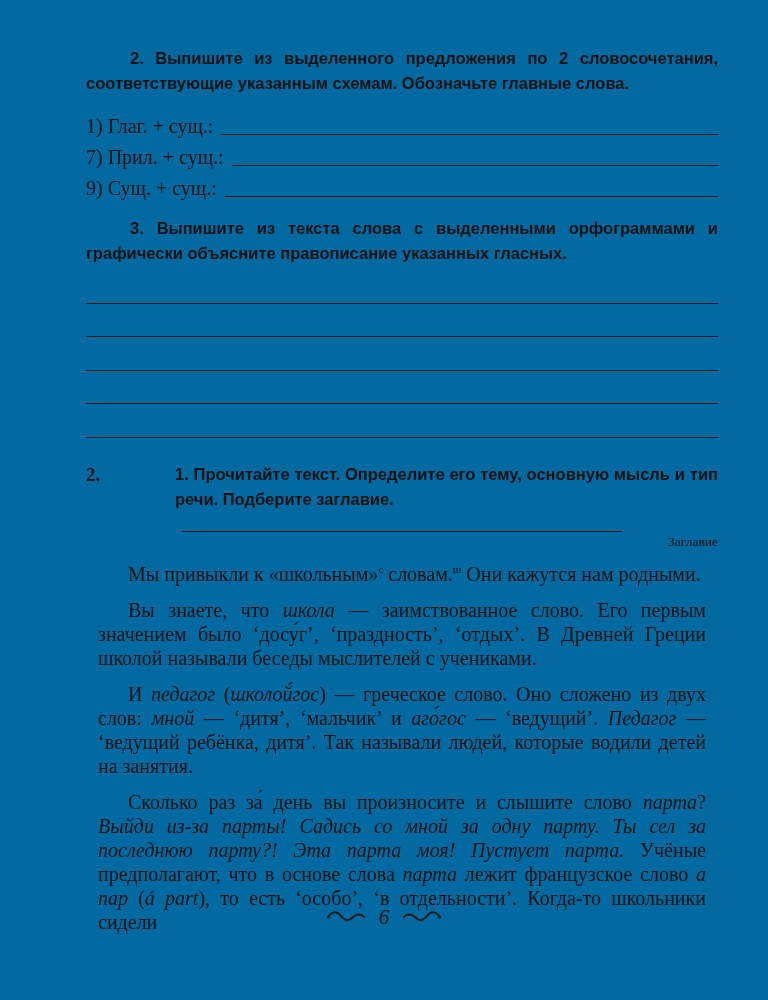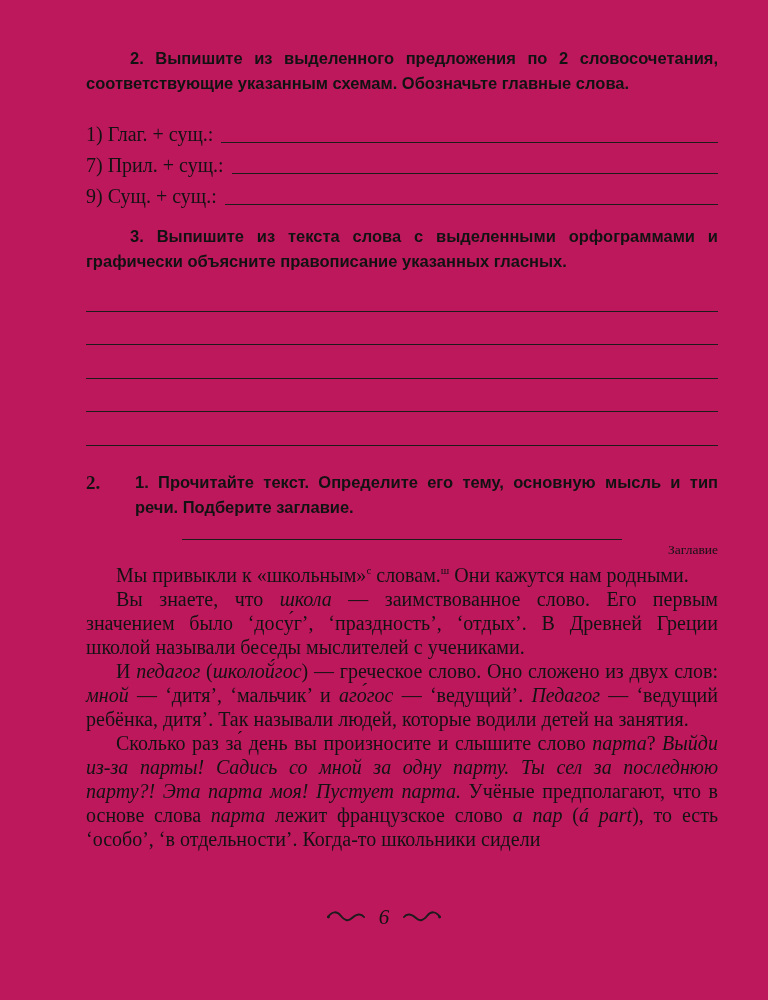--- a/index.html
+++ b/index.html
@@ -1,55 +1,55 @@
 <!DOCTYPE html>
 <html><head>
 <meta charset="utf-8">
 <style>
   html,body{margin:0;padding:0;background:#ffffff;}
   body{width:768px;height:1000px;overflow:hidden;}
   .page{
-    position:relative;width:768px;height:1000px;background:#be185d;
+    position:relative;width:768px;height:1000px;background:#0369a1;
     font-family:"Liberation Serif",serif;color:#121212;
   }
   .content{padding:46px 50px 0 86px;}
 
   
   .instr{
     font-family:"Liberation Sans",sans-serif;
     font-weight:bold;font-size:16.5px;line-height:25px;
     text-align:justify;margin:0;
   }
   .indent{text-indent:44px;}
 
   
-  .fill-rows{margin-top:22px;}
+  .fill-rows{margin-top:14px;}
   .fill-row{display:flex;align-items:flex-end;height:31px;}
   .fill-label{font-size:20px;line-height:29px;white-space:nowrap;}
   .fill-line{flex:1;margin-left:8px;margin-bottom:6px;border-bottom:1.4px solid #1c1c1c;}
 
   .task3{margin-top:13px;}
 
   
   .blank-lines{margin-top:4px;}
   .blank-line{height:32.5px;border-bottom:1.5px solid #1c1c1c;}
 
   
   .ex-header{display:flex;margin-top:24px;}
   .ex-num{flex:0 0 49px;font-weight:bold;font-size:19px;line-height:25px;}
-  .ex-instr{flex:1;text-indent:0;}
+  .ex-instr{flex:1;text-indent:0;margin-left:40px;}
 
   
   .title-block{margin-top:19px;}
   .title-line{width:440px;margin:0 auto;border-bottom:1.5px solid #1c1c1c;height:0;}
   .title-caption{text-align:right;font-size:13.5px;line-height:16px;margin-top:2px;}
 
   
   #paragraphs{margin-top:5px;}
-  .body-p{font-size:20px;line-height:24px;text-align:justify;text-indent:30px;margin:0;}
+  .body-p{font-size:20px;line-height:24px;text-align:justify;text-indent:30px;margin:12px;}
   .body-p i{}
   .body-p sup{font-size:11px;line-height:0;}
 
   
   .footer{
     position:absolute;left:0;right:0;bottom:72px;
     display:flex;justify-content:center;align-items:center;gap:13px;
   }
   .page-num{font-style:italic;font-size:21px;line-height:22px;}
   .orn{display:block;}

